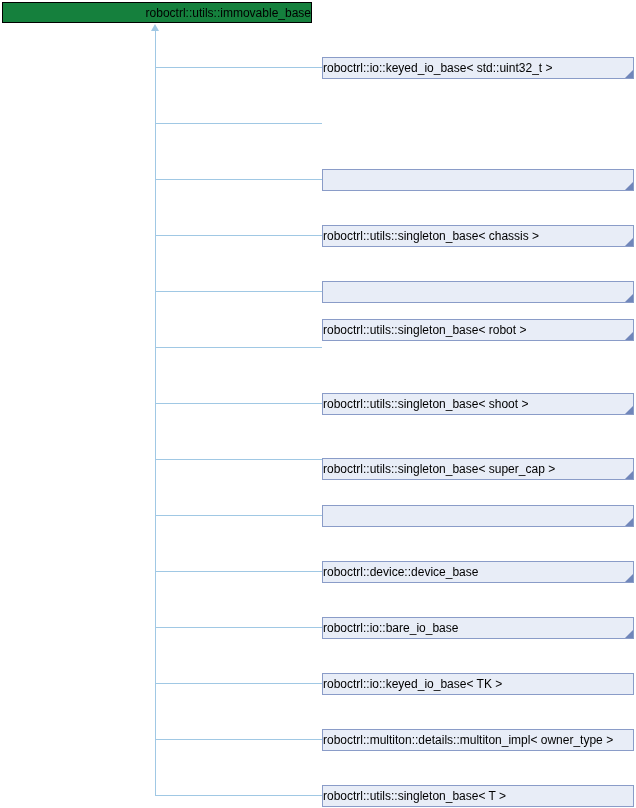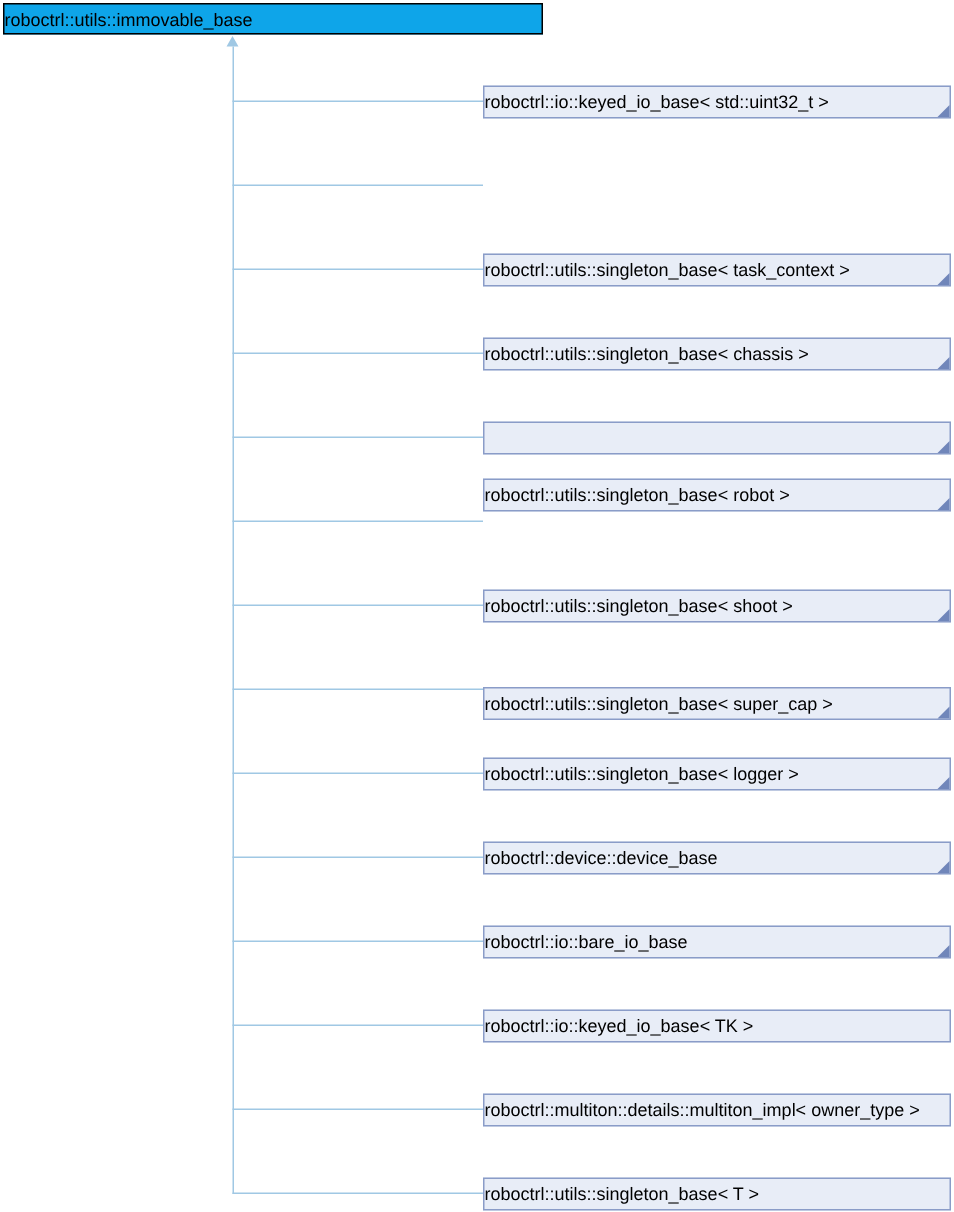--- a/index.html
+++ b/index.html
@@ -8,25 +8,25 @@
     width:636px;height:808px;
     background:#ffffff;
     font-family:"Liberation Sans", sans-serif;
     font-size:12px;
     color:#000000;
     overflow:hidden;
   }
   .base-node{
     position:absolute;
     left:2px;top:2px;
-    width:360px;height:21px;
+    width:310px;height:21px;
     box-sizing:border-box;
-    background:#0ea5e9;
+    background:#15803d;
     border:1px solid #000000;
-    display:flex;align-items:center;justify-content:flex-start;
+    display:flex;align-items:center;justify-content:flex-end;
     white-space:nowrap;
   }
   .vline{
     position:absolute;
     left:155px;top:31px;
     width:1px;height:765px;
     background:#a0c8e4;
   }
   .arrowhead{
     position:absolute;
@@ -87,21 +87,20 @@
   <div class="hline" style="top:627px"></div>
   <div class="hline" style="top:683px"></div>
   <div class="hline" style="top:739px"></div>
   <div class="hline" style="top:795px"></div>
 
   <div class="node" style="top:57px">
     <span class="lbl">roboctrl::io::keyed_io_base&lt; std::uint32_t &gt;</span>
     <span class="fold"></span>
   </div>
   <div class="node" style="top:169px">
-    <span class="lbl">roboctrl::utils::singleton_base&lt; task_context &gt;</span>
     <span class="fold"></span>
   </div>
   <div class="node" style="top:225px">
     <span class="lbl">roboctrl::utils::singleton_base&lt; chassis &gt;</span>
     <span class="fold"></span>
   </div>
   <div class="node" style="top:281px">
     <span class="fold"></span>
   </div>
   <div class="node" style="top:319px">
@@ -110,21 +109,20 @@
   </div>
   <div class="node" style="top:393px">
     <span class="lbl">roboctrl::utils::singleton_base&lt; shoot &gt;</span>
     <span class="fold"></span>
   </div>
   <div class="node" style="top:458px">
     <span class="lbl">roboctrl::utils::singleton_base&lt; super_cap &gt;</span>
     <span class="fold"></span>
   </div>
   <div class="node" style="top:505px">
-    <span class="lbl">roboctrl::utils::singleton_base&lt; logger &gt;</span>
     <span class="fold"></span>
   </div>
   <div class="node" style="top:561px">
     <span class="lbl">roboctrl::device::device_base</span>
     <span class="fold"></span>
   </div>
   <div class="node" style="top:617px">
     <span class="lbl">roboctrl::io::bare_io_base</span>
     <span class="fold"></span>
   </div>

